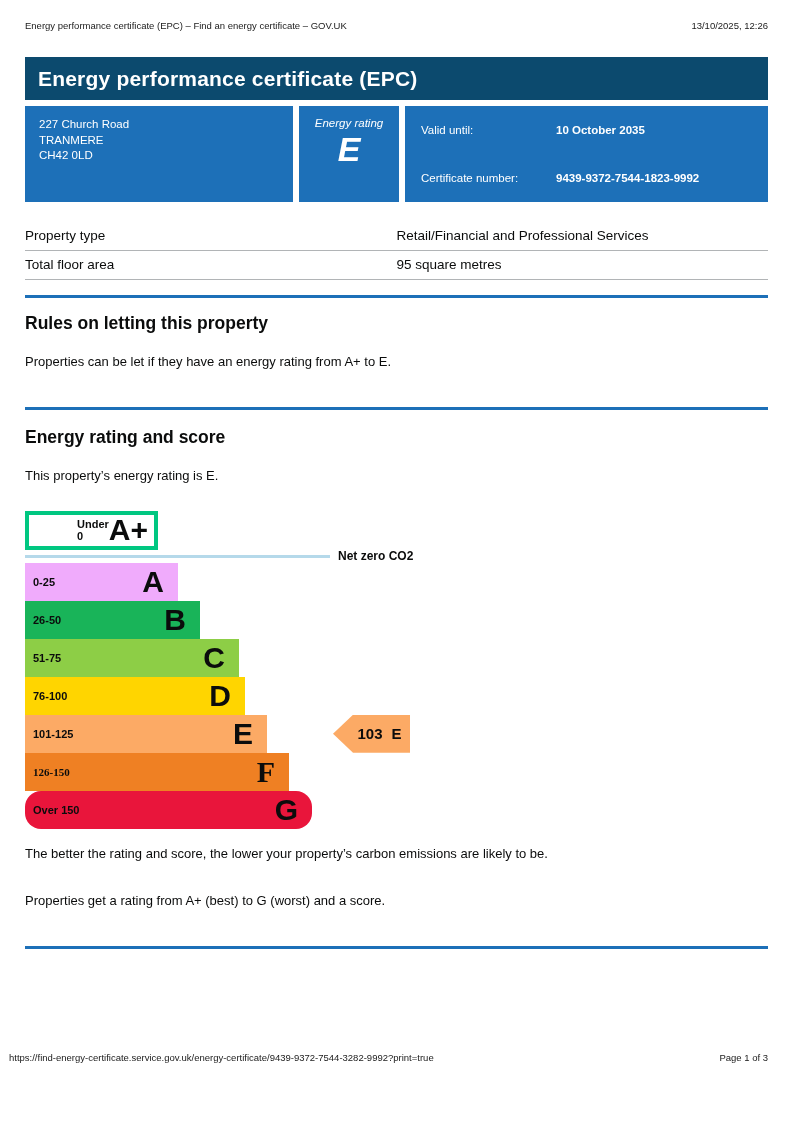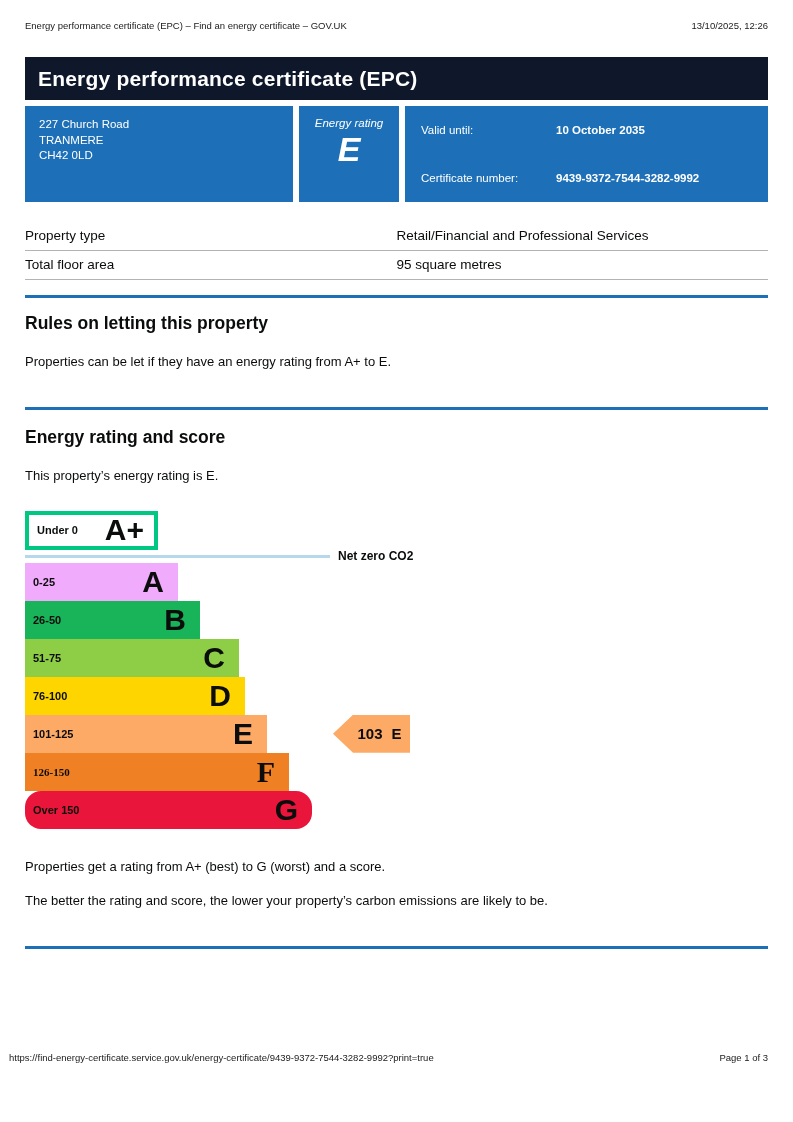--- a/index.html
+++ b/index.html
@@ -15,21 +15,21 @@
     font-family:"Liberation Sans", sans-serif;color:var(--ink);
     overflow:hidden;
   }
   .print-header{
     position:absolute;top:20px;left:25px;right:25px;
     display:flex;justify-content:space-between;
     font-size:9.5px;color:#1a1a1a;
   }
   .content{position:absolute;top:57px;left:25px;width:743px;}
   .title-bar{
-    background:#0f172a;color:#fff;font-weight:bold;font-size:21px;
+    background:#0c4a6e;color:#fff;font-weight:bold;font-size:21px;
     padding:10px 13px 9px;letter-spacing:.2px;
   }
   .summary{display:flex;gap:6px;margin-top:6px;height:96px;}
   .panel{background:var(--blue);color:#fff;}
   .panel-address{width:268px;padding:11px 14px;font-size:11.5px;line-height:1.35;}
   .panel-address span{display:block;}
   .panel-rating{width:100px;text-align:center;padding-top:11px;font-size:11.5px;font-style:italic;}
   .panel-rating .big-rating{display:block;font-size:34px;font-weight:bold;margin-top:3px;line-height:1;}
   .panel-details{flex:1;display:flex;flex-direction:column;gap:0;background:transparent;}
   .detail-row{flex:1;background:var(--blue);color:#fff;display:flex;align-items:center;padding-left:16px;font-size:11.5px;}
@@ -89,21 +89,21 @@
       <span>Energy rating</span>
       <span class="big-rating">E</span>
     </div>
     <div class="panel-details">
       <div class="detail-row">
         <span class="detail-label">Valid until:</span>
         <span class="detail-value">10 October 2035</span>
       </div>
       <div class="detail-row">
         <span class="detail-label">Certificate number:</span>
-        <span class="detail-value">9439-9372-7544-3282-9992</span>
+        <span class="detail-value">9439-9372-7544-1823-9992</span>
       </div>
     </div>
   </div>
 
   <table class="prop-table">
     <tbody>
       <tr>
         <td class="label-cell">Property type</td>
         <td>Retail/Financial and Professional Services</td>
       </tr>
@@ -119,21 +119,21 @@
   <h2>Rules on letting this property</h2>
   <p class="pre-rule-gap-src">Properties can be let if they have an energy rating from A+ to E.</p>
 
   <hr class="rule pre-rule-gap">
 
   <h2 class="gap-lg">Energy rating and score</h2>
   <p>This property’s energy rating is E.</p>
 
   <div class="chart">
     <div id="bands-top">
-        <div class="band aplus" style="width: 133px; border-color: rgb(0, 199, 129);">
+        <div class="band aplus" style="width: 133px; border-color: rgb(0, 199, 129); padding-left: 40px;">
           <span class="range">Under 0</span>
           <span class="letter">A+</span>
         </div>
       </div>
     <div class="netzero">
       <span class="nz-line"></span>
       <span class="nz-label">Net zero CO2</span>
     </div>
     <div id="bands-main">
         <div class="band" style="width: 153px; background: #f0abfc;">
@@ -164,22 +164,22 @@
           <span class="range">Over 150</span>
           <span class="letter">G</span>
         </div>
       </div>
     <div class="arrow" id="score-arrow" style="background: rgb(252, 170, 101); top: 204px; left: 308px;">
       <span>103</span>
       <span>E</span>
     </div>
   </div>
 
+  <p style="margin-top:17px;">The better the rating and score, the lower your property’s carbon emissions are likely to be.</p>
   <p style="margin-top:30px;">Properties get a rating from A+ (best) to G (worst) and a score.</p>
-  <p style="margin-top:17px;">The better the rating and score, the lower your property’s carbon emissions are likely to be.</p>
 
   <hr class="rule pre-rule-gap">
 
 </div>
 
 <div class="page-footer">
   <span>https://find-energy-certificate.service.gov.uk/energy-certificate/9439-9372-7544-3282-9992?print=true</span>
   <span>Page 1 of 3</span>
 </div>
 

